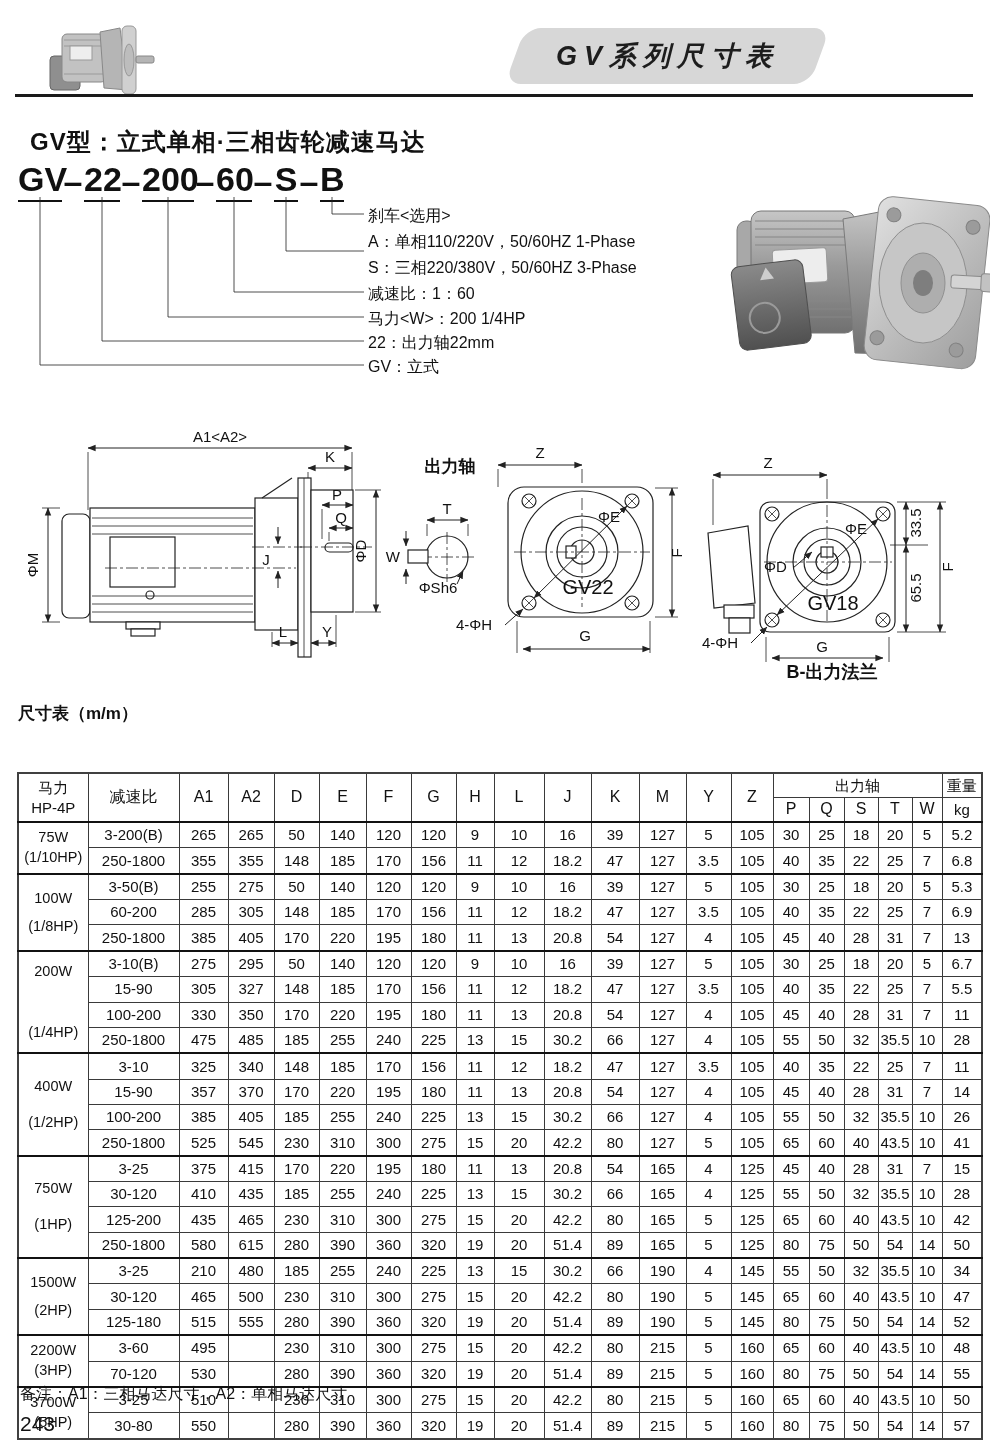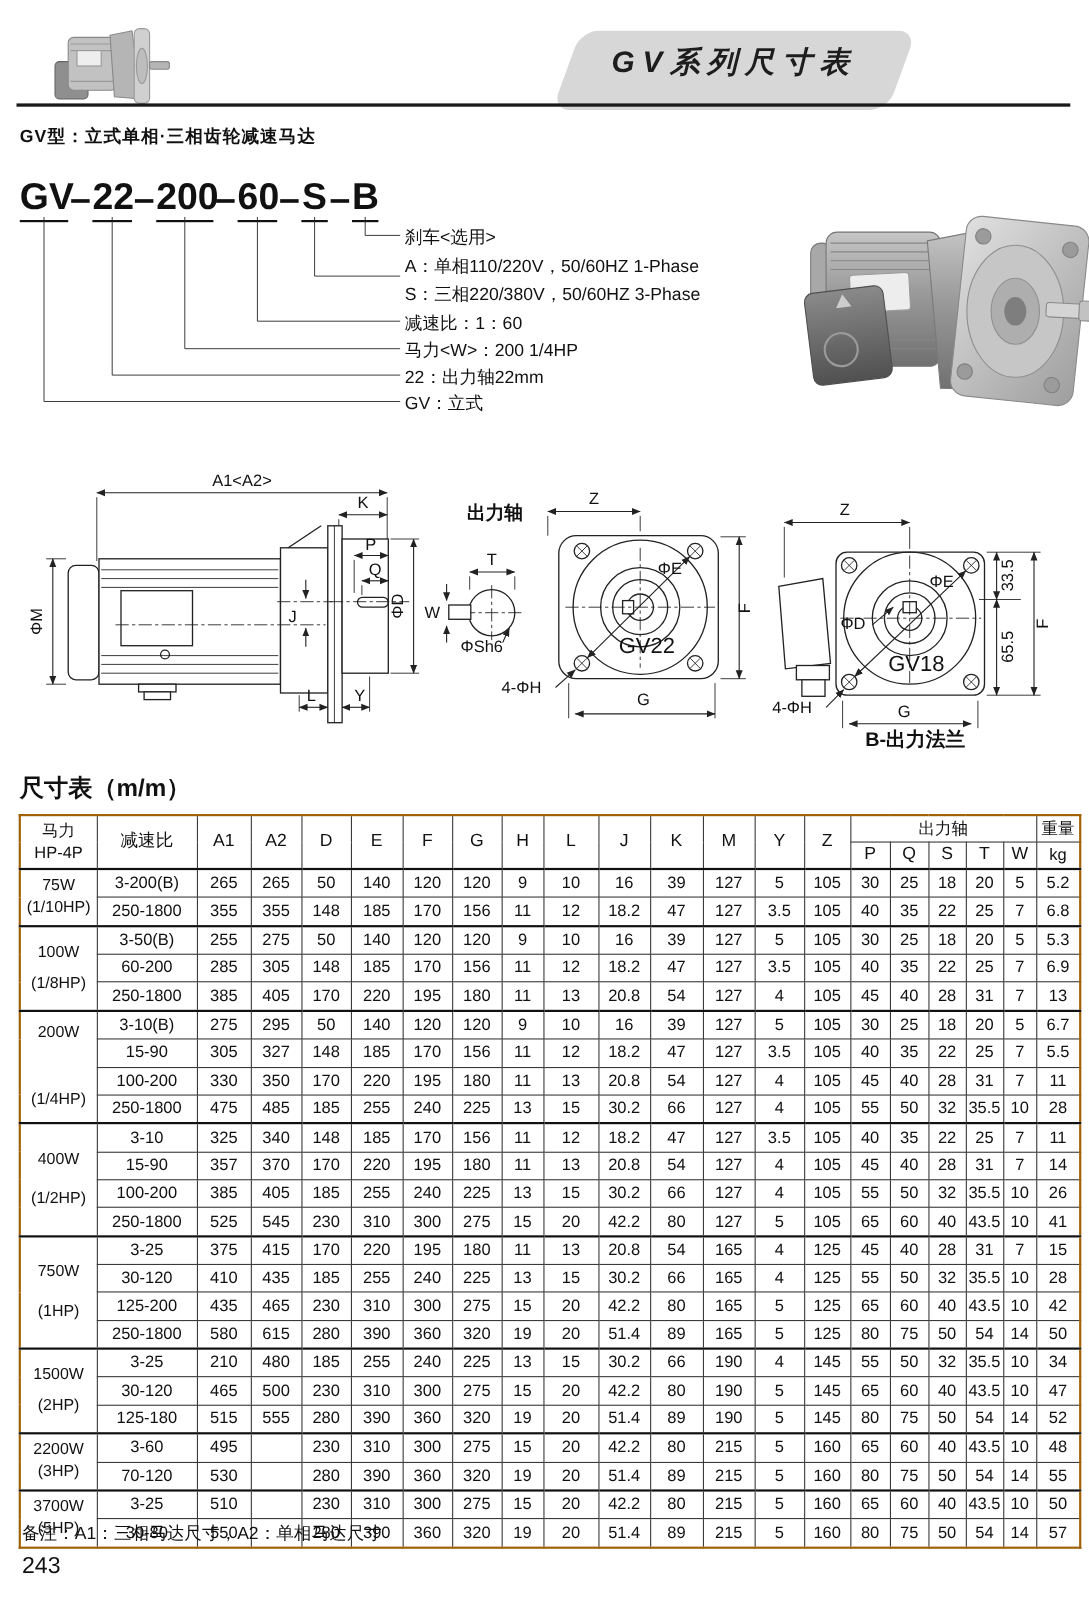--- a/index.html
+++ b/index.html
@@ -1,26 +1,26 @@
 <!DOCTYPE html>
 <html><head>
 <meta charset="utf-8">
 <style>
   html,body{margin:0;padding:0;background:#fff;}
   .page{position:relative;width:990px;height:1456px;background:#ffffff;
         font-family:"Liberation Sans",sans-serif;color:#111;overflow:hidden;}
 
   
-  .badge{position:absolute;left:515px;top:28px;width:305px;height:72px;}
+  .badge{position:absolute;left:515px;top:28px;width:305px;height:56px;}
   .badge-bg{position:absolute;left:0;top:0;right:0;bottom:0;background:#d7d7d7;
             border-radius:16px;transform:skewX(-20deg);}
   .badge-text{position:relative;display:block;width:100%;text-align:center;line-height:56px;
               font-size:27px;font-weight:bold;font-style:italic;letter-spacing:7px;color:#1d1d1d;}
   .rule{position:absolute;left:15px;top:94px;width:958px;height:3px;background:#1a1a1a;}
-  .page-title{position:absolute;left:18px;top:114px;margin:0;font-size:16px;font-weight:bold;letter-spacing:1px;}
+  .page-title{position:absolute;left:18px;top:114px;margin:12px;font-size:24px;font-weight:bold;letter-spacing:1px;}
 
   
   .model-code{position:absolute;left:18px;top:160px;display:flex;align-items:flex-end;
               font-size:34px;font-weight:600;line-height:1.15;}
   .seg{display:block;text-align:center;border-bottom:2px solid #111;padding-bottom:1px;}
   .sep{display:block;width:22px;text-align:center;padding-bottom:1px;}
   .code-tree{position:absolute;left:18px;top:197px;}
   .legend-layer{position:absolute;left:0;top:0;width:0;height:0;}
   .legend-item{position:absolute;left:368px;font-size:16px;white-space:nowrap;}
 
@@ -33,23 +33,23 @@
   svg text.cap{font-size:18px;font-weight:bold;}
   svg text.model-label{font-size:20px;}
   .ln{fill:none;stroke:#222;stroke-width:1.2;}
   .fw{fill:#fff;stroke:#222;stroke-width:1.2;}
   .thin{stroke:#222;stroke-width:0.8;fill:none;}
   .cl{stroke:#222;stroke-width:0.8;fill:none;stroke-dasharray:12 3 3 3;}
   .dim{stroke:#222;stroke-width:1;fill:none;marker-start:url(#ar);marker-end:url(#ar);}
   .ld{stroke:#222;stroke-width:1;fill:none;marker-end:url(#ar);}
 
   
-  .table-title{position:absolute;left:18px;top:702px;margin:0;font-size:22px;font-weight:bold;}
-  .dim-table{position:absolute;left:17px;top:740px;width:964px;border-collapse:collapse;
-             table-layout:fixed;text-align:center;font-size:15px;border:2px solid #a16207;}
+  .table-title{position:absolute;left:18px;top:702px;margin:0;font-size:17px;font-weight:bold;}
+  .dim-table{position:absolute;left:17px;top:772px;width:964px;border-collapse:collapse;
+             table-layout:fixed;text-align:center;font-size:15px;border:2px solid #404040;}
   .dim-table th,.dim-table td{border:1px solid #3a3a3a;padding:0;font-weight:normal;
                               line-height:1.05;overflow:hidden;}
   .dim-table thead th{height:23px;font-size:16px;}
   .dim-table thead th.power-header,.dim-table thead th.shg,.dim-table thead th.wt{font-size:15px;}
   .dim-table tbody td{height:24.37px;}
   .power-header div{line-height:1.3;}
   .gs td{border-top:2px solid #111;}
   .power-flex{display:flex;flex-direction:column;justify-content:space-evenly;font-size:14.5px;}
 
   .note{position:absolute;left:20px;top:1384px;font-size:16px;}

